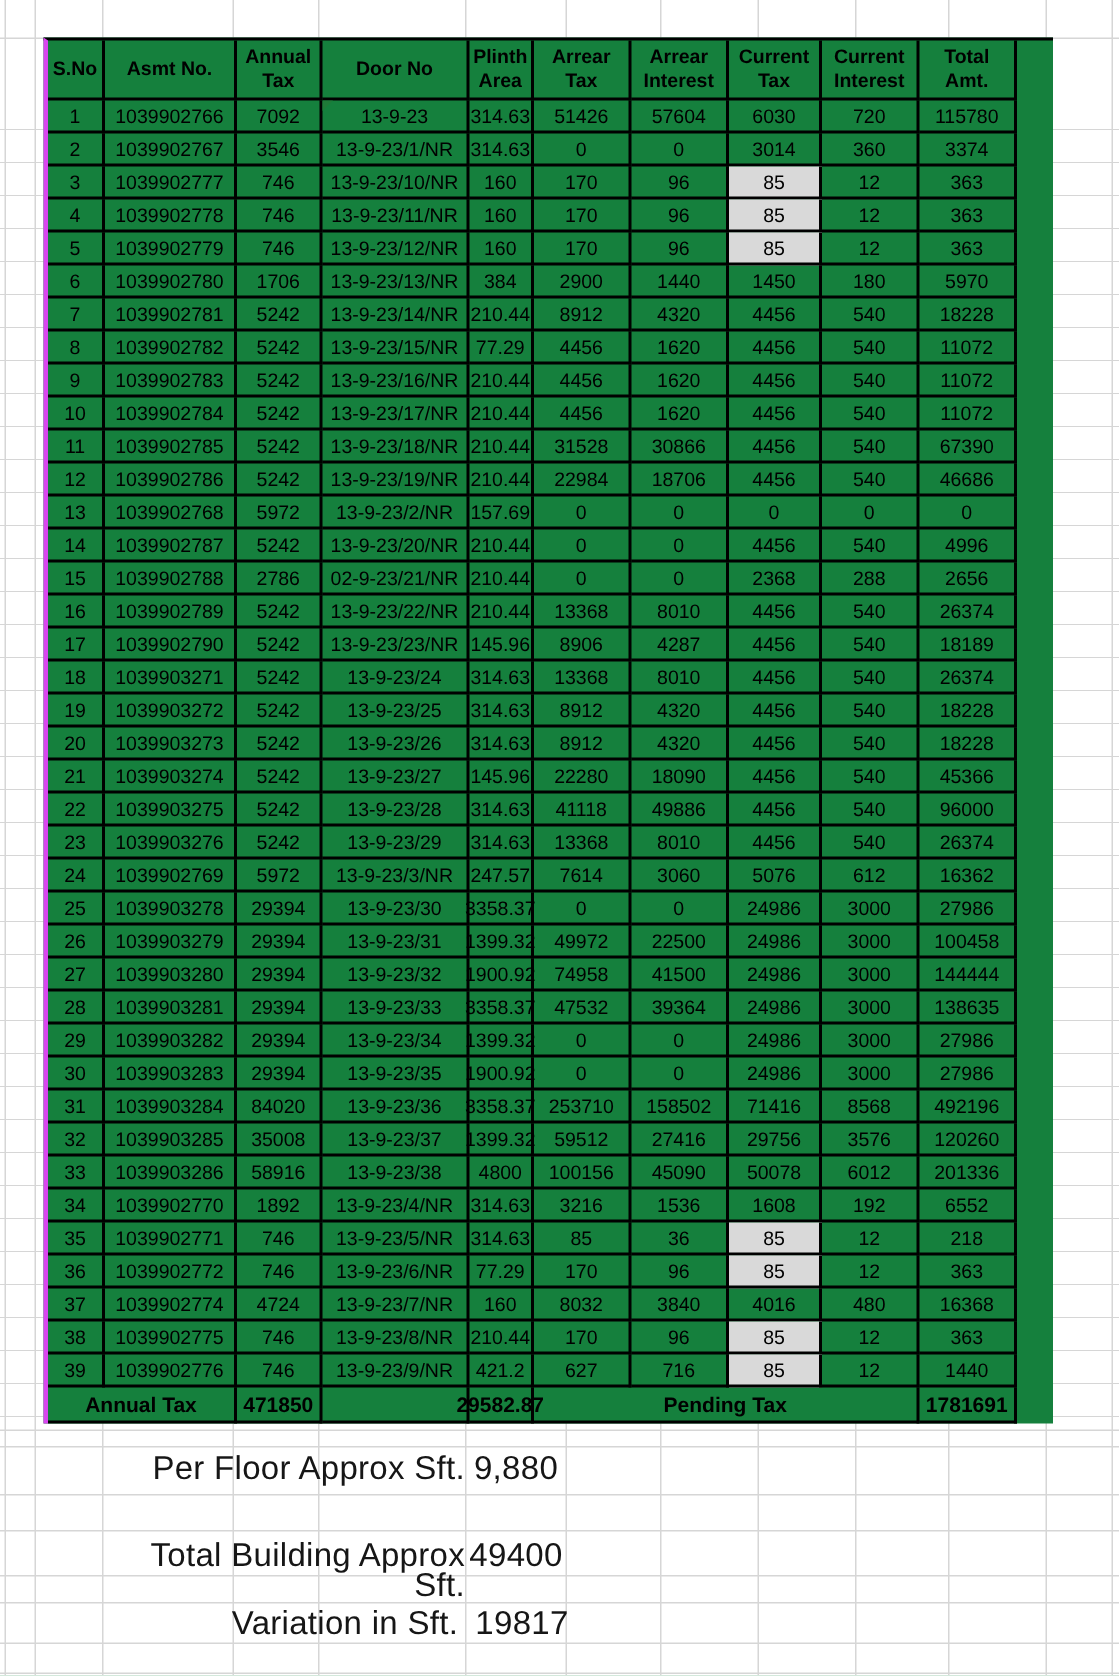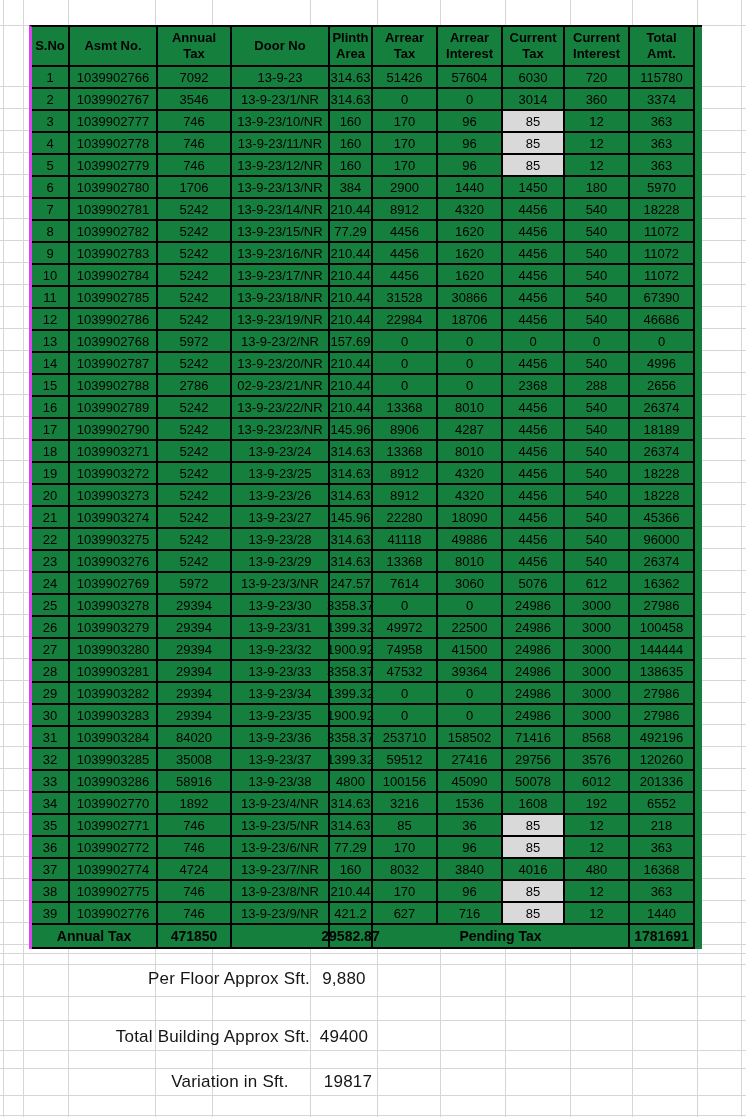--- a/index.html
+++ b/index.html
@@ -15,27 +15,27 @@
   .strip-right{left:699px;width:47px;}
   
   .table{position:absolute;left:29px;top:25px;z-index:2;background:#15803d;
          border-top:2px solid #000;border-left:3px solid #d946ef;width:670px;}
   .trow{display:flex;}
   .cell{box-sizing:border-box;border-right:2px solid #000;border-bottom:2px solid #000;
         display:flex;align-items:center;justify-content:center;
         height:22px;font-size:13px;position:relative;text-align:center;}
   .header .cell{height:40px;font-weight:bold;white-space:pre-line;line-height:16px;}
   .footer .cell{height:24px;font-weight:bold;font-size:14px;}
-  .c0{width:38px}.c1{width:88px}.c2{width:74px}.c3{width:98px}.c4{width:43px}
+  .c0{width:38px}.c1{width:88px}.c2{width:57px}.c3{width:98px}.c4{width:43px}
   .c5{width:65px}.c6{width:65px}.c7{width:62px}.c8{width:65px}.c9{width:65px}
   .hl{background:#d9d9d9;}
   .note-tri{position:absolute;left:0;top:0;width:0;height:0;
             border-top:7px solid #1f7a38;border-right:7px solid transparent;}
   
-  .sum{position:absolute;z-index:3;font-size:17px;color:#161616;letter-spacing:.2px;line-height:20px;}
+  .sum{position:absolute;z-index:3;font-size:22px;color:#161616;letter-spacing:.2px;line-height:20px;}
 </style>
 </head>
 <body>
 
 <div class="canvas">
 
   <div class="gridlayer">
     <div class="rowstrip strip-left"></div>
     <div class="rowstrip strip-right"></div>
   <div class="vline" style="left: 3px;"></div>

